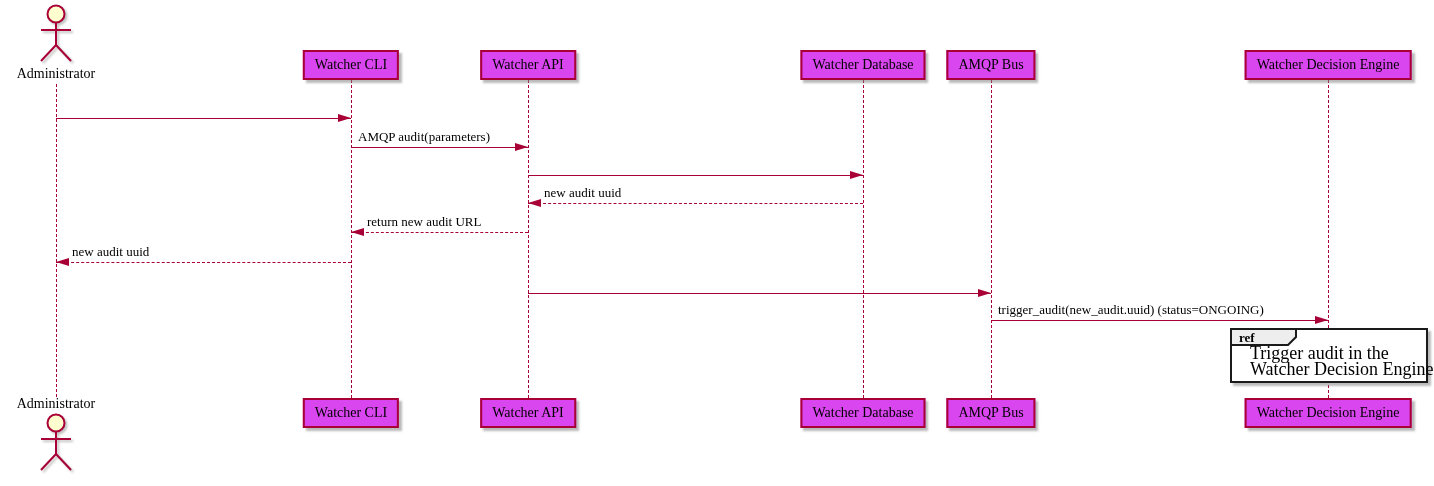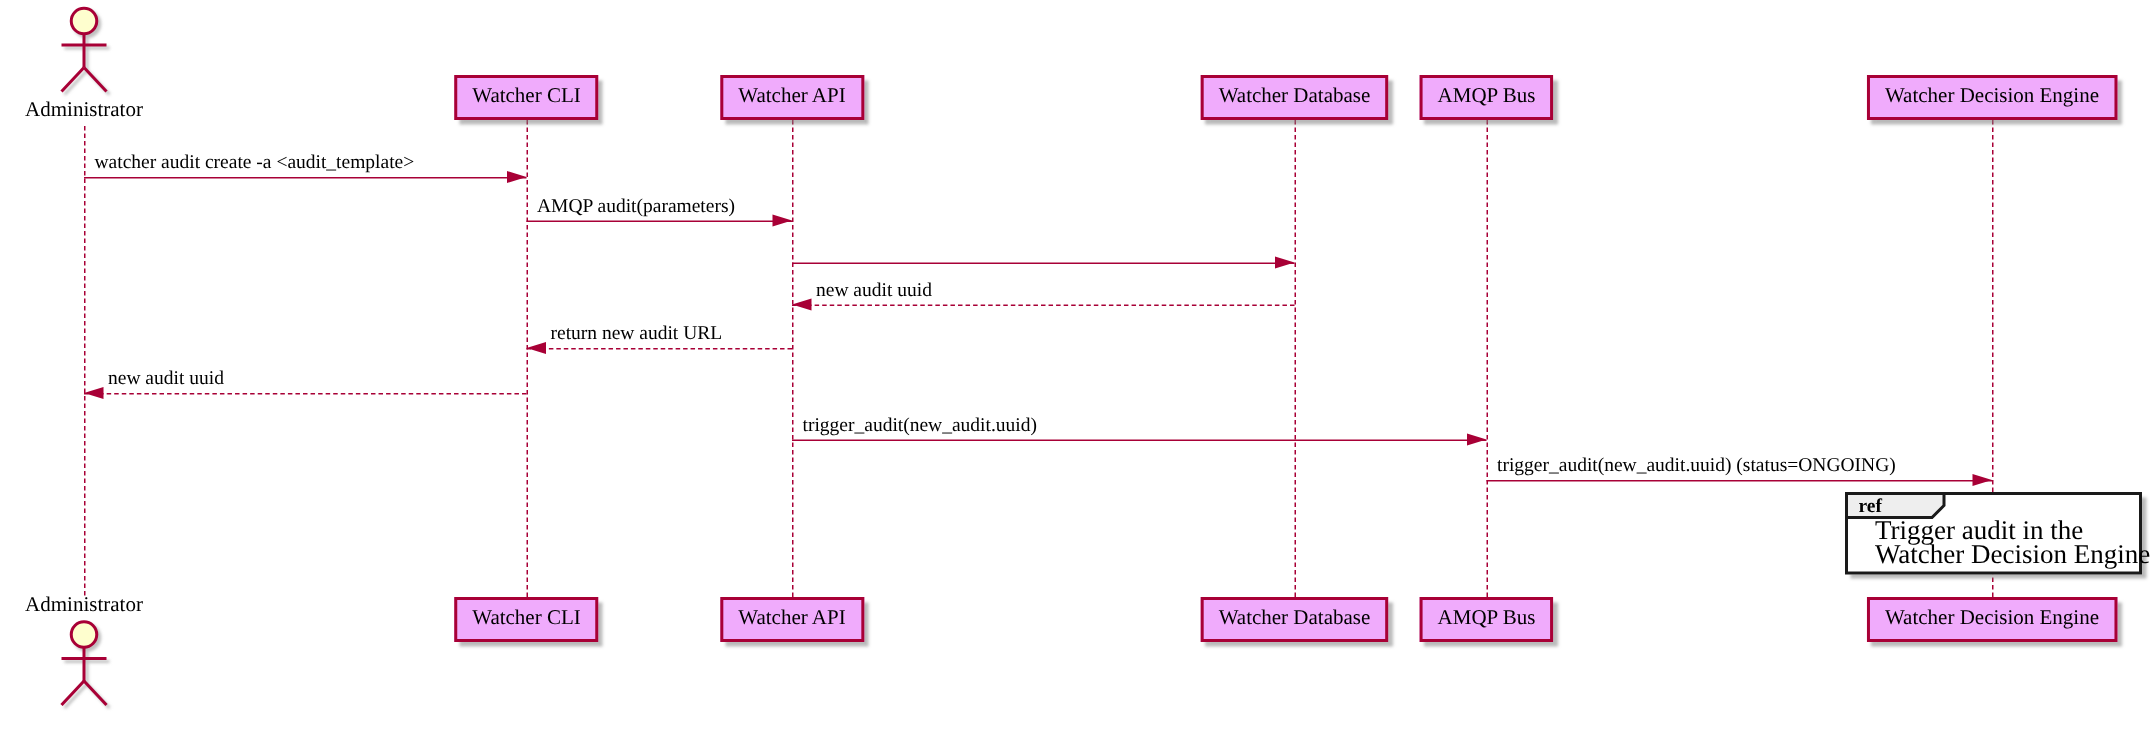--- a/index.html
+++ b/index.html
@@ -4,21 +4,21 @@
 <style>
   html,body{margin:0;padding:0;background:#ffffff;}
   #canvas{
     position:relative;width:1434px;height:486px;background:#ffffff;
     font-family:Liberation Serif, serif;color:#000;
     overflow:hidden;
   }
   .lifeline{position:absolute;width:0;border-left:1px dashed #A80036;z-index:1;}
   .pbox{
     position:absolute;transform:translateX(-50%);
-    background:#f0abfc;border:2px solid #A80036;
+    background:#d946ef;border:2px solid #A80036;
     padding:4px 10px;font-size:14px;line-height:18px;white-space:nowrap;
     box-shadow:3px 3px 2px rgba(130,130,130,0.55);z-index:3;
   }
   .actor-label{
     position:absolute;transform:translateX(-50%);
     font-size:14px;white-space:nowrap;z-index:3;
   }
   .actor-fig{position:absolute;z-index:3;filter:drop-shadow(2px 2px 1px rgba(130,130,130,0.5));}
   .mline{position:absolute;height:0;z-index:2;}
   .mline.solid{border-top:1px solid #A80036;}
@@ -68,38 +68,36 @@
     <div class="pbox" style="left: 528px; top: 50px;">Watcher API</div>
     <div class="pbox" style="left: 528px; top: 398px;">Watcher API</div>
     <div class="pbox" style="left: 863px; top: 50px;">Watcher Database</div>
     <div class="pbox" style="left: 863px; top: 398px;">Watcher Database</div>
     <div class="pbox" style="left: 991px; top: 50px;">AMQP Bus</div>
     <div class="pbox" style="left: 991px; top: 398px;">AMQP Bus</div>
     <div class="pbox" style="left: 1328px; top: 50px;">Watcher Decision Engine</div>
     <div class="pbox" style="left: 1328px; top: 398px;">Watcher Decision Engine</div>
     <div class="mline solid" style="left: 56px; top: 118px; width: 295px;"></div>
     <div class="ah r" style="left: 338px; top: 114px;"></div>
-    <div class="mlabel" style="left: 63px; top: 100px;">watcher audit create -a &lt;audit_template&gt;</div>
     <div class="mline solid" style="left: 351px; top: 147px; width: 177px;"></div>
     <div class="ah r" style="left: 515px; top: 143px;"></div>
     <div class="mlabel" style="left: 358px; top: 129px;">AMQP audit(parameters)</div>
     <div class="mline solid" style="left: 528px; top: 175px; width: 335px;"></div>
     <div class="ah r" style="left: 850px; top: 171px;"></div>
     <div class="mline dashed" style="left: 528px; top: 203px; width: 335px;"></div>
     <div class="ah l" style="left: 528px; top: 199px;"></div>
     <div class="mlabel" style="left: 544px; top: 185px;">new audit uuid</div>
     <div class="mline dashed" style="left: 351px; top: 232px; width: 177px;"></div>
     <div class="ah l" style="left: 351px; top: 228px;"></div>
     <div class="mlabel" style="left: 367px; top: 214px;">return new audit URL</div>
     <div class="mline dashed" style="left: 56px; top: 262px; width: 295px;"></div>
     <div class="ah l" style="left: 56px; top: 258px;"></div>
     <div class="mlabel" style="left: 72px; top: 244px;">new audit uuid</div>
     <div class="mline solid" style="left: 528px; top: 293px; width: 463px;"></div>
     <div class="ah r" style="left: 978px; top: 289px;"></div>
-    <div class="mlabel" style="left: 535px; top: 275px;">trigger_audit(new_audit.uuid)</div>
     <div class="mline solid" style="left: 991px; top: 320px; width: 337px;"></div>
     <div class="ah r" style="left: 1315px; top: 316px;"></div>
     <div class="mlabel" style="left: 998px; top: 302px;">trigger_audit(new_audit.uuid) (status=ONGOING)</div>
     <div class="ref" style="left: 1230px; top: 328px; width: 198px; height: 55px; padding-left: 13px;">
       <svg width="68" height="18" class="ref-tab">
         <polygon points="1,1 66,1 66,9 58,17 1,17" fill="#EEEEEE" stroke="#1a1a1a" stroke-width="2"></polygon>
         <text x="9" y="13.5" font-size="13" font-weight="bold" fill="#000">ref</text>
       </svg>
       <div class="ref-body">
         <div>Trigger audit in the</div>

